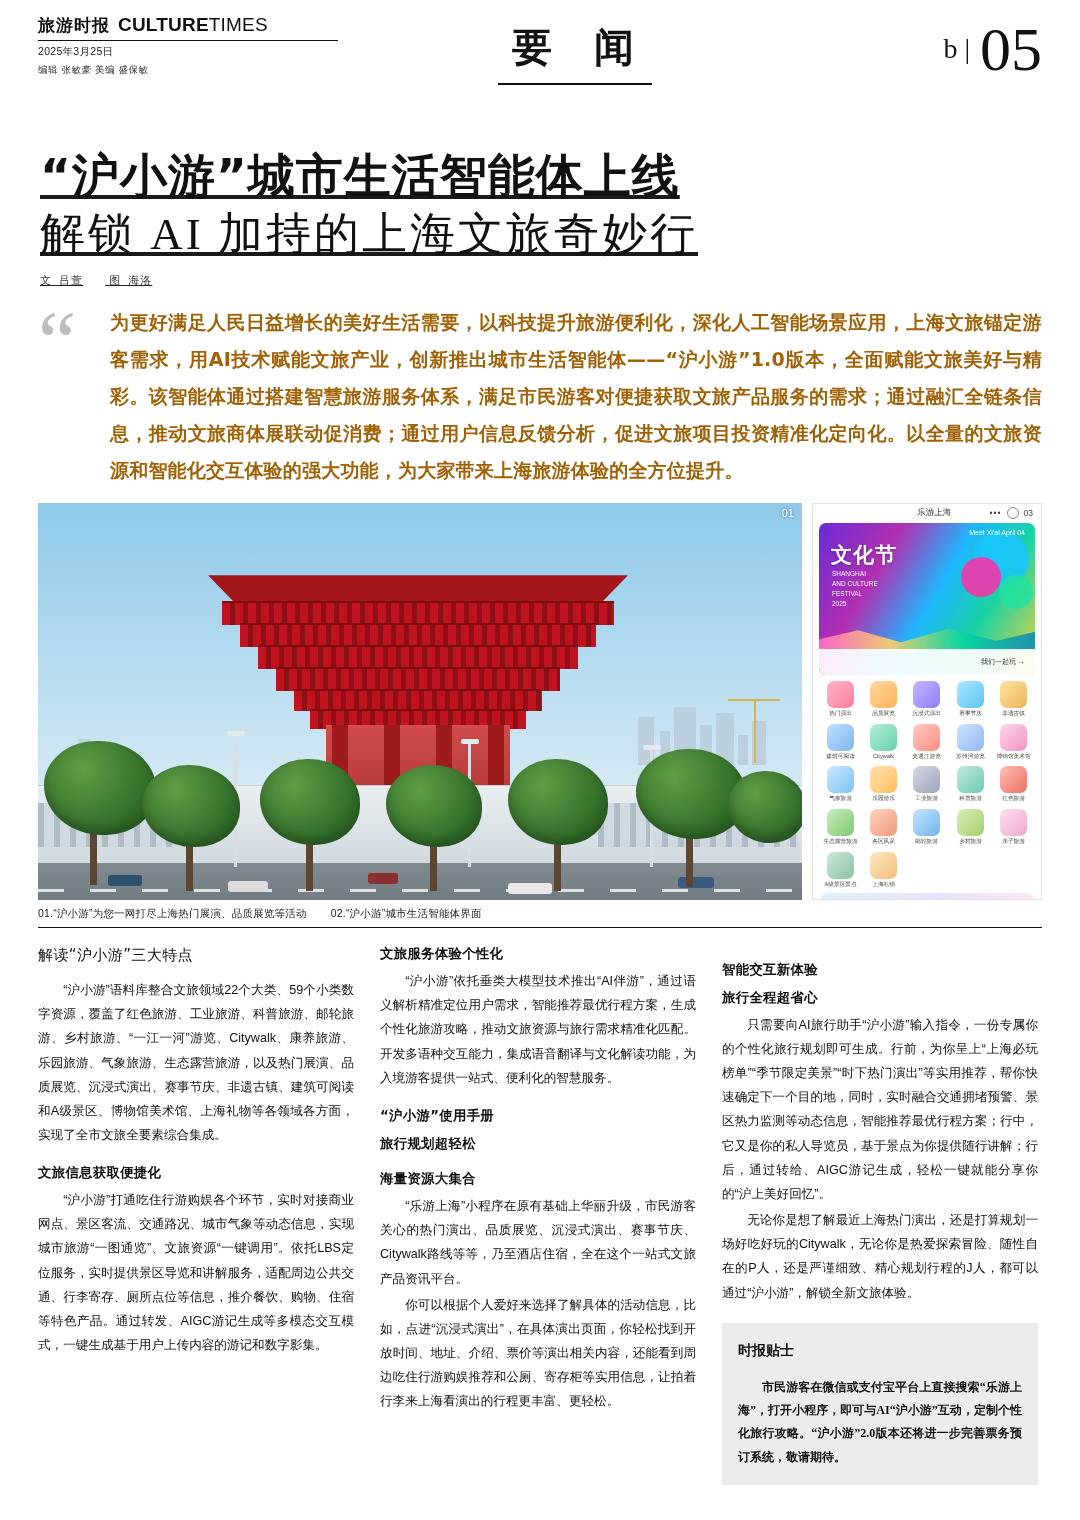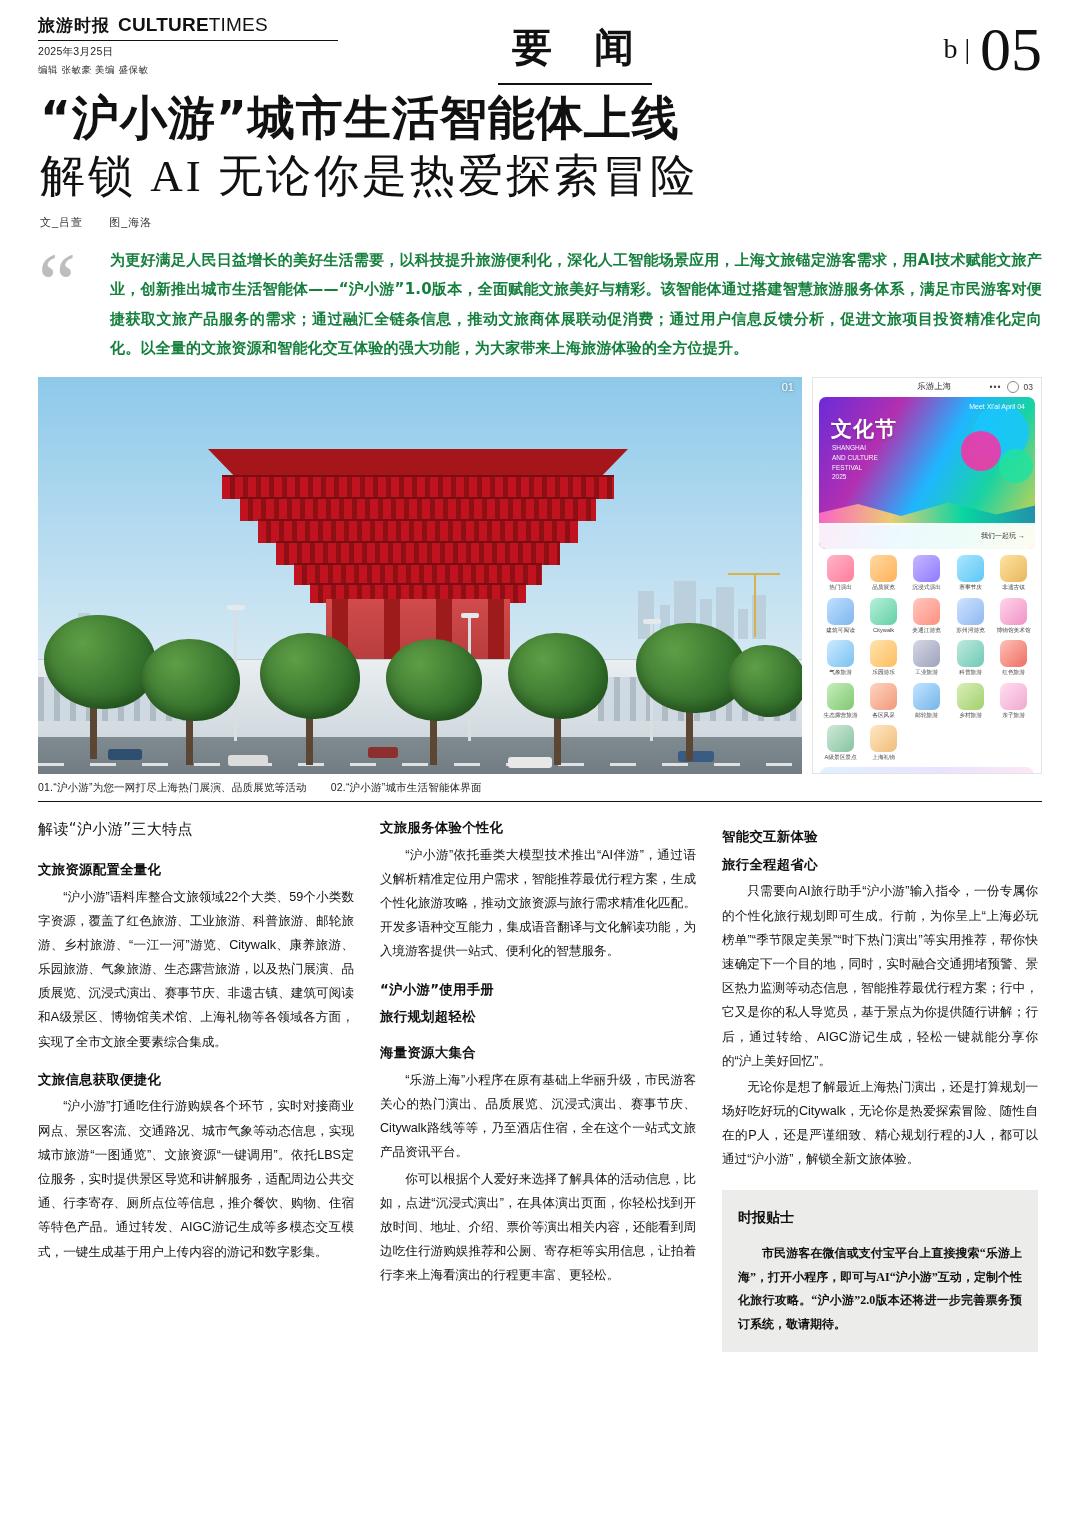--- a/index.html
+++ b/index.html
@@ -99,21 +99,23 @@
   .folio-num {
     font-size: 62px;
     line-height: 62px;
     color: #111;
     font-family: "Liberation Serif", serif;
     font-weight: 400;
   }
 
   
   .headline-wrap {
+    margin-top: 58px;
     padding-left: 2px;
+    text-decoration: underline;
   }
   .headline-1 {
     font-family: "DejaVu Sans", sans-serif;
     font-size: 47px;
     font-weight: 700;
     letter-spacing: 1px;
     color: #111;
     line-height: 1.12;
   }
   .headline-2 {
@@ -144,24 +146,24 @@
     font-size: 86px;
     line-height: .72;
     color: #bdbdbd;
     width: 72px;
     flex: none;
     padding-top: 8px;
   }
   .lead-text {
     flex: 1;
     font-family: "DejaVu Sans", sans-serif;
-    font-size: 15px;
+    font-size: 19px;
     font-weight: 700;
     line-height: 1.95;
-    color: #15803d;
+    color: #a16207;
     text-align: justify;
     letter-spacing: .2px;
   }
 
   
   .figures {
     margin-top: 14px;
     display: flex;
     gap: 10px;
     height: 397px;
@@ -471,21 +473,21 @@
       <div class="section-title">要 闻</div>
     </div>
     <div class="folio">
       <span class="folio-prefix">b |</span>
       <span class="folio-num">05</span>
     </div>
   </div>
 
   <div class="headline-wrap">
     <div class="headline-1">“沪小游”城市生活智能体上线</div>
-    <div class="headline-2">解锁 AI 无论你是热爱探索冒险</div>
+    <div class="headline-2">解锁 AI 加持的上海文旅奇妙行</div>
     <div class="byline">
       <span>文_吕萱</span>
       <span>图_海洛</span>
     </div>
   </div>
 
   <div class="lead">
     <div class="quote-mark">“</div>
     <div class="lead-text">为更好满足人民日益增长的美好生活需要，以科技提升旅游便利化，深化人工智能场景应用，上海文旅锚定游客需求，用AI技术赋能文旅产业，创新推出城市生活智能体——“沪小游”1.0版本，全面赋能文旅美好与精彩。该智能体通过搭建智慧旅游服务体系，满足市民游客对便捷获取文旅产品服务的需求；通过融汇全链条信息，推动文旅商体展联动促消费；通过用户信息反馈分析，促进文旅项目投资精准化定向化。以全量的文旅资源和智能化交互体验的强大功能，为大家带来上海旅游体验的全方位提升。</div>
   </div>
@@ -704,38 +706,37 @@
 
   <div class="captions">
     <div>01.“沪小游”为您一网打尽上海热门展演、品质展览等活动</div>
     <div>02.“沪小游”城市生活智能体界面</div>
   </div>
 
   <div class="columns">
 
     <div class="col">
       <h2>解读“沪小游”三大特点</h2>
-      <h3>文旅资源配置全量化</h3>
       <p>“沪小游”语料库整合文旅领域22个大类、59个小类数字资源，覆盖了红色旅游、工业旅游、科普旅游、邮轮旅游、乡村旅游、“一江一河”游览、Citywalk、康养旅游、乐园旅游、气象旅游、生态露营旅游，以及热门展演、品质展览、沉浸式演出、赛事节庆、非遗古镇、建筑可阅读和A级景区、博物馆美术馆、上海礼物等各领域各方面，实现了全市文旅全要素综合集成。</p>
       <h3>文旅信息获取便捷化</h3>
       <p>“沪小游”打通吃住行游购娱各个环节，实时对接商业网点、景区客流、交通路况、城市气象等动态信息，实现城市旅游“一图通览”、文旅资源“一键调用”。依托LBS定位服务，实时提供景区导览和讲解服务，适配周边公共交通、行李寄存、厕所点位等信息，推介餐饮、购物、住宿等特色产品。通过转发、AIGC游记生成等多模态交互模式，一键生成基于用户上传内容的游记和数字影集。</p>
     </div>
 
     <div class="col">
       <h3 style="margin-top:0">文旅服务体验个性化</h3>
       <p>“沪小游”依托垂类大模型技术推出“AI伴游”，通过语义解析精准定位用户需求，智能推荐最优行程方案，生成个性化旅游攻略，推动文旅资源与旅行需求精准化匹配。开发多语种交互能力，集成语音翻译与文化解读功能，为入境游客提供一站式、便利化的智慧服务。</p>
       <h3>“沪小游”使用手册</h3>
       <h3 style="margin-top:0">旅行规划超轻松</h3>
       <h3 style="margin-top:10px">海量资源大集合</h3>
       <p>“乐游上海”小程序在原有基础上华丽升级，市民游客关心的热门演出、品质展览、沉浸式演出、赛事节庆、Citywalk路线等等，乃至酒店住宿，全在这个一站式文旅产品资讯平台。</p>
       <p>你可以根据个人爱好来选择了解具体的活动信息，比如，点进“沉浸式演出”，在具体演出页面，你轻松找到开放时间、地址、介绍、票价等演出相关内容，还能看到周边吃住行游购娱推荐和公厕、寄存柜等实用信息，让拍着行李来上海看演出的行程更丰富、更轻松。</p>
     </div>
 
     <div class="col">
-      <h3 style="margin-top:9px">智能交互新体验</h3>
+      <h3 style="margin-top:16px">智能交互新体验</h3>
       <h3 style="margin-top:0">旅行全程超省心</h3>
       <p>只需要向AI旅行助手“沪小游”输入指令，一份专属你的个性化旅行规划即可生成。行前，为你呈上“上海必玩榜单”“季节限定美景”“时下热门演出”等实用推荐，帮你快速确定下一个目的地，同时，实时融合交通拥堵预警、景区热力监测等动态信息，智能推荐最优行程方案；行中，它又是你的私人导览员，基于景点为你提供随行讲解；行后，通过转给、AIGC游记生成，轻松一键就能分享你的“沪上美好回忆”。</p>
       <p>无论你是想了解最近上海热门演出，还是打算规划一场好吃好玩的Citywalk，无论你是热爱探索冒险、随性自在的P人，还是严谨细致、精心规划行程的J人，都可以通过“沪小游”，解锁全新文旅体验。</p>
 
       <div class="tip-box">
         <h4>时报贴士</h4>
         <p>市民游客在微信或支付宝平台上直接搜索“乐游上海”，打开小程序，即可与AI“沪小游”互动，定制个性化旅行攻略。“沪小游”2.0版本还将进一步完善票务预订系统，敬请期待。</p>
       </div>
     </div>
   </div>

